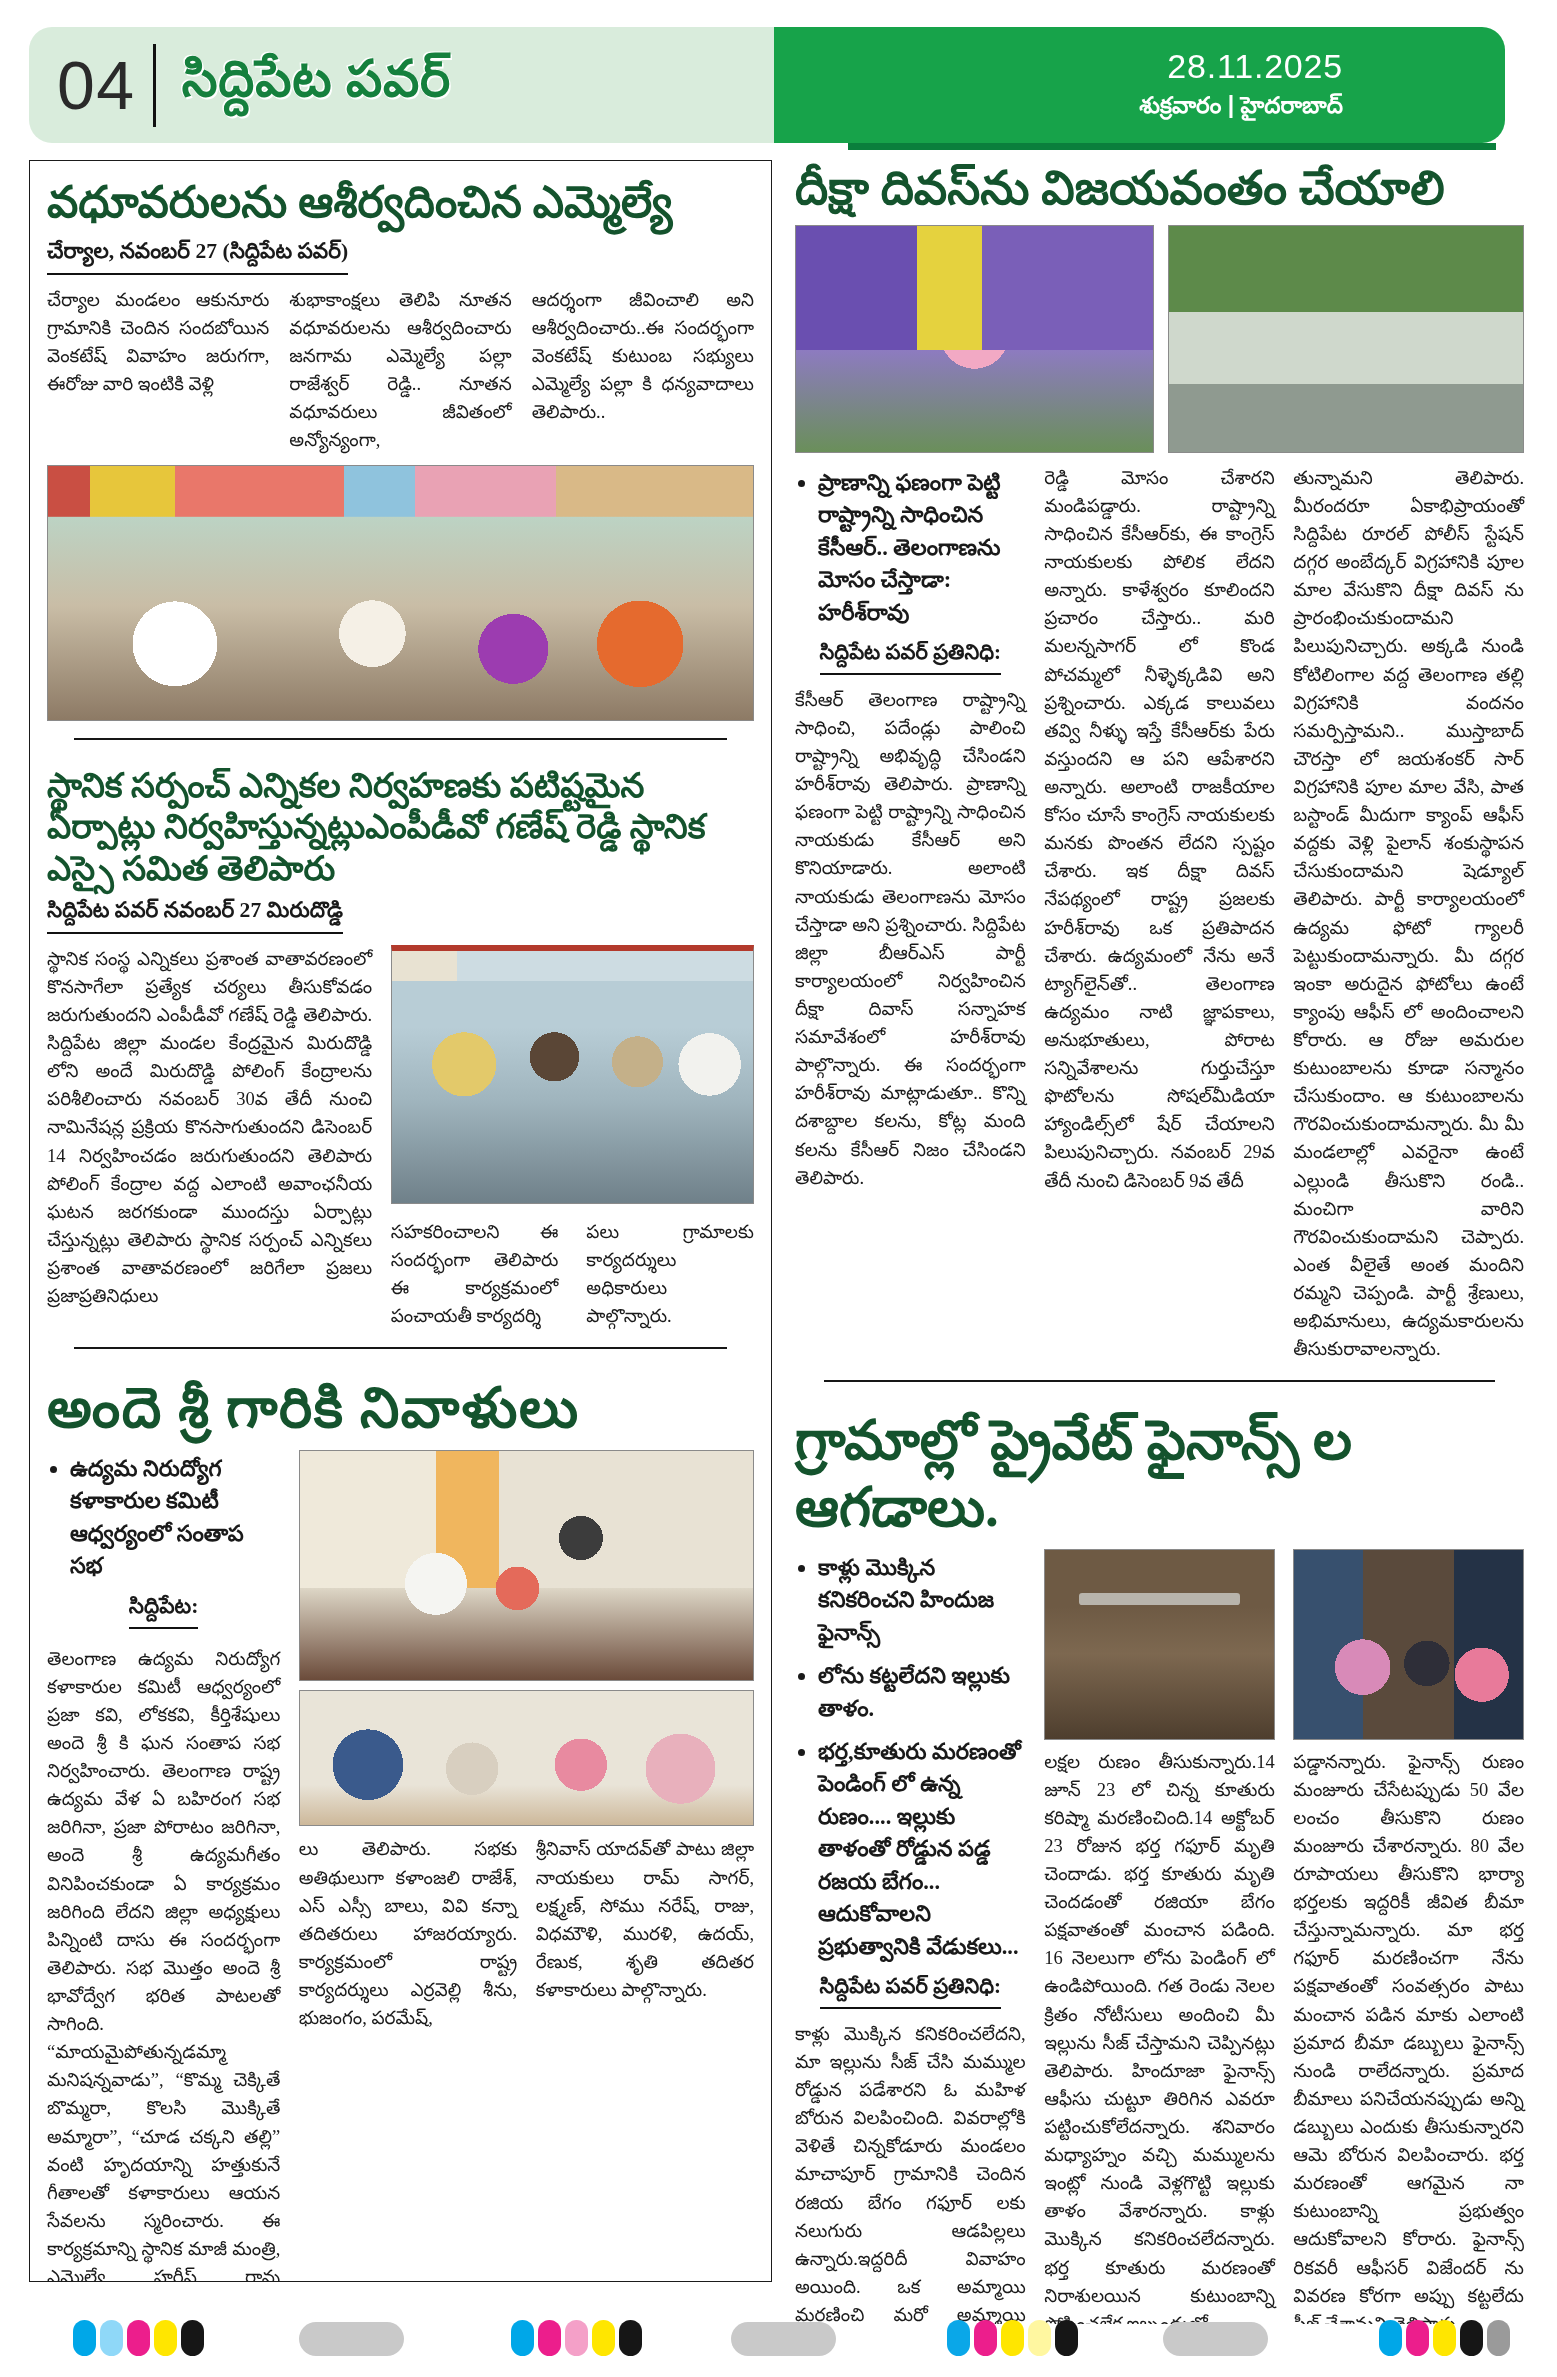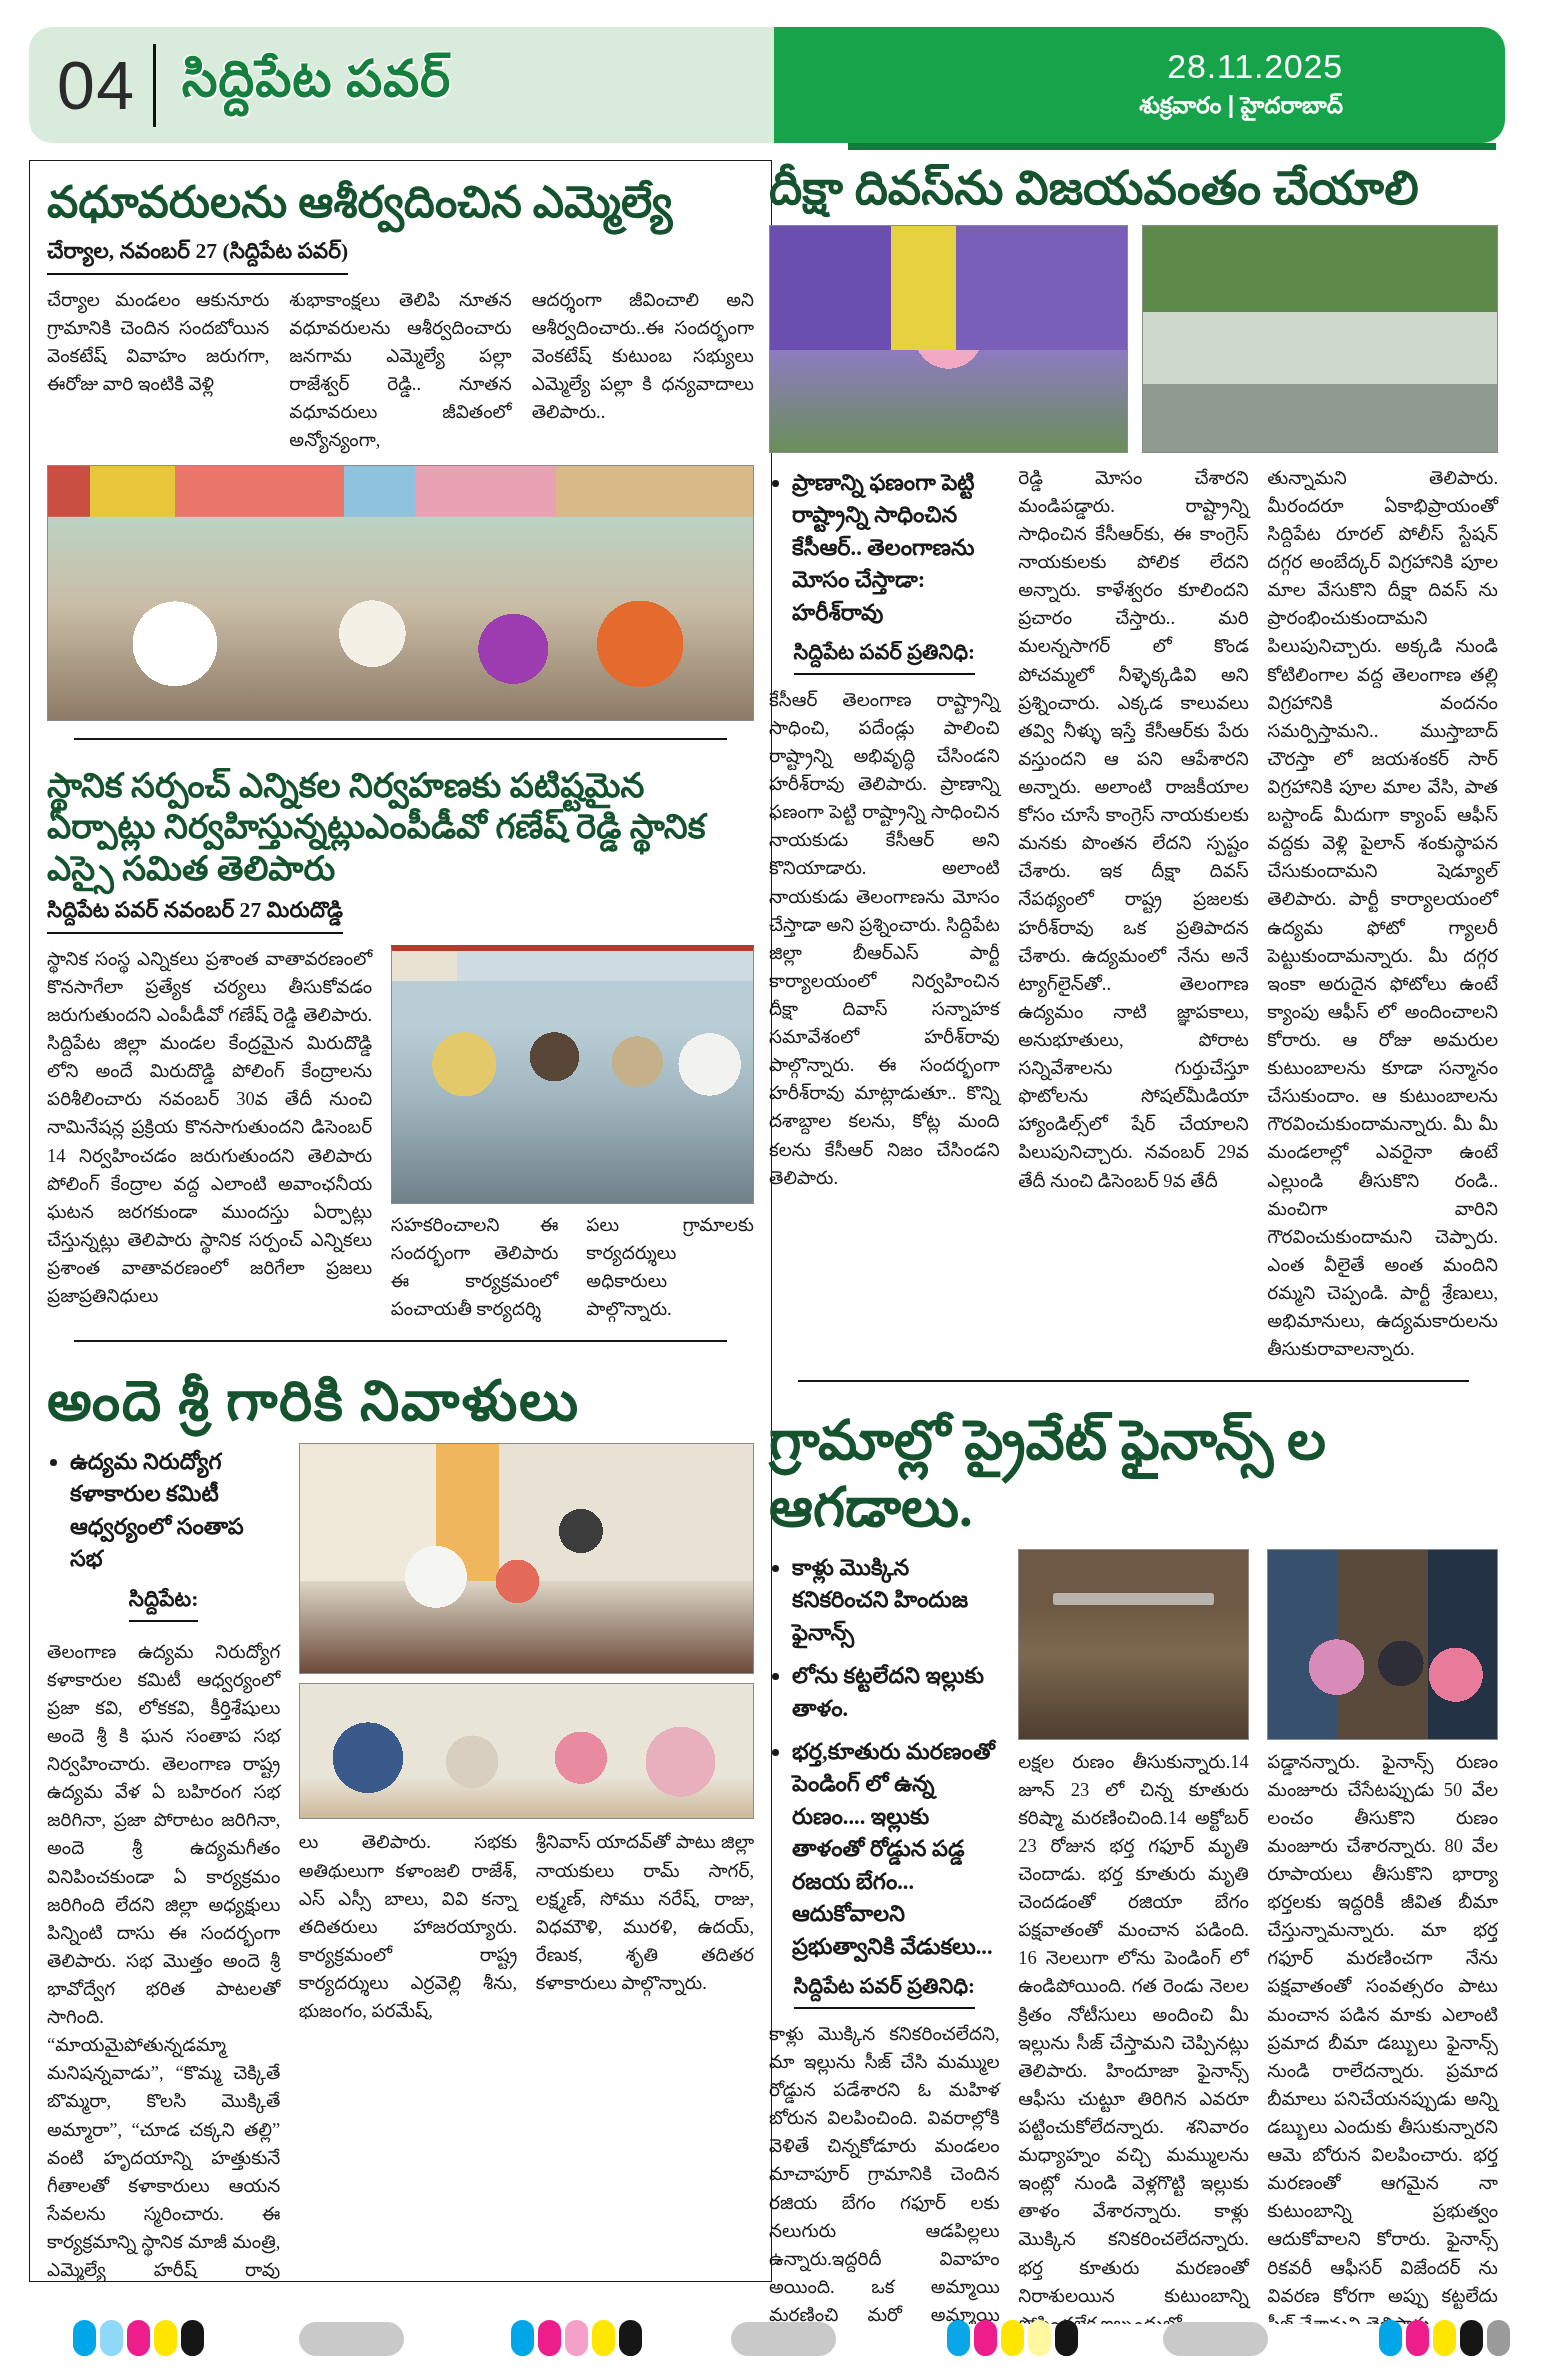--- a/index.html
+++ b/index.html
@@ -16,21 +16,21 @@
               letter-spacing:0.8px;}
   .mast-right{position:absolute;left:774px;top:27px;width:731px;height:116px;background:#17a34a;
               border-radius:0 23px 23px 0;color:#fff;text-align:right;box-sizing:border-box;padding:20px 162px 0 0;
               font-family:"Liberation Sans","DejaVu Sans",sans-serif;}
   .date{font-size:34px;font-weight:400;letter-spacing:0.8px;}
   .daycity{font-size:23px;font-weight:700;margin-top:6.2px;}
   .mast-underline{position:absolute;left:848px;top:143px;width:648px;height:7px;background:#0a7f3c;}
   
   .left-box{position:absolute;left:29px;top:160px;width:743px;height:2122px;border:1.5px solid #1b1b1b;
             box-sizing:border-box;overflow:hidden;background:#fff;}
-  .right-col{position:absolute;left:752px;top:160px;width:763px;height:2164px;overflow:hidden;}
+  .right-col{position:absolute;left:778px;top:160px;width:763px;height:2164px;overflow:hidden;}
   section.article{padding:10.8px 17px 7.7px 17px;overflow:hidden;}
   h1.headline{margin:4.6px 0 7.7px 0;font-weight:900;line-height:1.22;color:#14532d;}
   .h-a1{font-size:44px;}
   .h-a2{font-size:47px;}
   .h-a3{font-size:34px;}
   .h-a4{font-size:56px;letter-spacing:1.5px;}
   .h-a5{font-size:55px;}
   .dateline{display:inline-block;font-weight:700;font-size:21.6px;border-bottom:2.3px solid #111;
             padding-bottom:4.6px;margin:1.5px 0 10.8px 0;}
   .dateline.center{display:block;text-align:center;border-bottom:none;}
@@ -137,21 +137,21 @@
 
     <section class="article">
       <h1 class="headline h-a3">స్థానిక సర్పంచ్ ఎన్నికల నిర్వహణకు పటిష్టమైన ఏర్పాట్లు నిర్వహిస్తున్నట్లుఎంపీడీవో గణేష్ రెడ్డి స్థానిక ఎస్సై సమిత తెలిపారు</h1>
       <div class="dateline">సిద్దిపేట పవర్ నవంబర్ 27 మిరుదొడ్డి</div>
       <div class="row">
         <div style="width:46%;">
           <p class="body">స్థానిక సంస్థ ఎన్నికలు ప్రశాంత వాతావరణంలో కొనసాగేలా ప్రత్యేక చర్యలు తీసుకోవడం జరుగుతుందని ఎంపీడీవో గణేష్ రెడ్డి తెలిపారు. సిద్దిపేట జిల్లా మండల కేంద్రమైన మిరుదొడ్డి లోని అందే మిరుదొడ్డి పోలింగ్ కేంద్రాలను పరిశీలించారు నవంబర్ 30వ తేదీ నుంచి నామినేషన్ల ప్రక్రియ కొనసాగుతుందని డిసెంబర్ 14 నిర్వహించడం జరుగుతుందని తెలిపారు పోలింగ్ కేంద్రాల వద్ద ఎలాంటి అవాంఛనీయ ఘటన జరగకుండా ముందస్తు ఏర్పాట్లు చేస్తున్నట్లు తెలిపారు స్థానిక సర్పంచ్ ఎన్నికలు ప్రశాంత వాతావరణంలో జరిగేలా ప్రజలు ప్రజాప్రతినిధులు</p>
         </div>
         <div style="flex:1;">
           <div class="photo ph-office"></div>
-          <div class="row" style="margin-top:7px;gap:28px;">
+          <div class="row" style="margin-top:14px;gap:28px;">
             <p class="body" style="flex:1;">సహకరించాలని ఈ సందర్భంగా తెలిపారు ఈ కార్యక్రమంలో పంచాయతీ కార్యదర్శి</p>
             <p class="body" style="flex:1;">పలు గ్రామాలకు కార్యదర్శులు అధికారులు పాల్గొన్నారు.</p>
           </div>
         </div>
       </div>
     </section>
 
     <div class="rule"></div>
 
     <section class="article">

